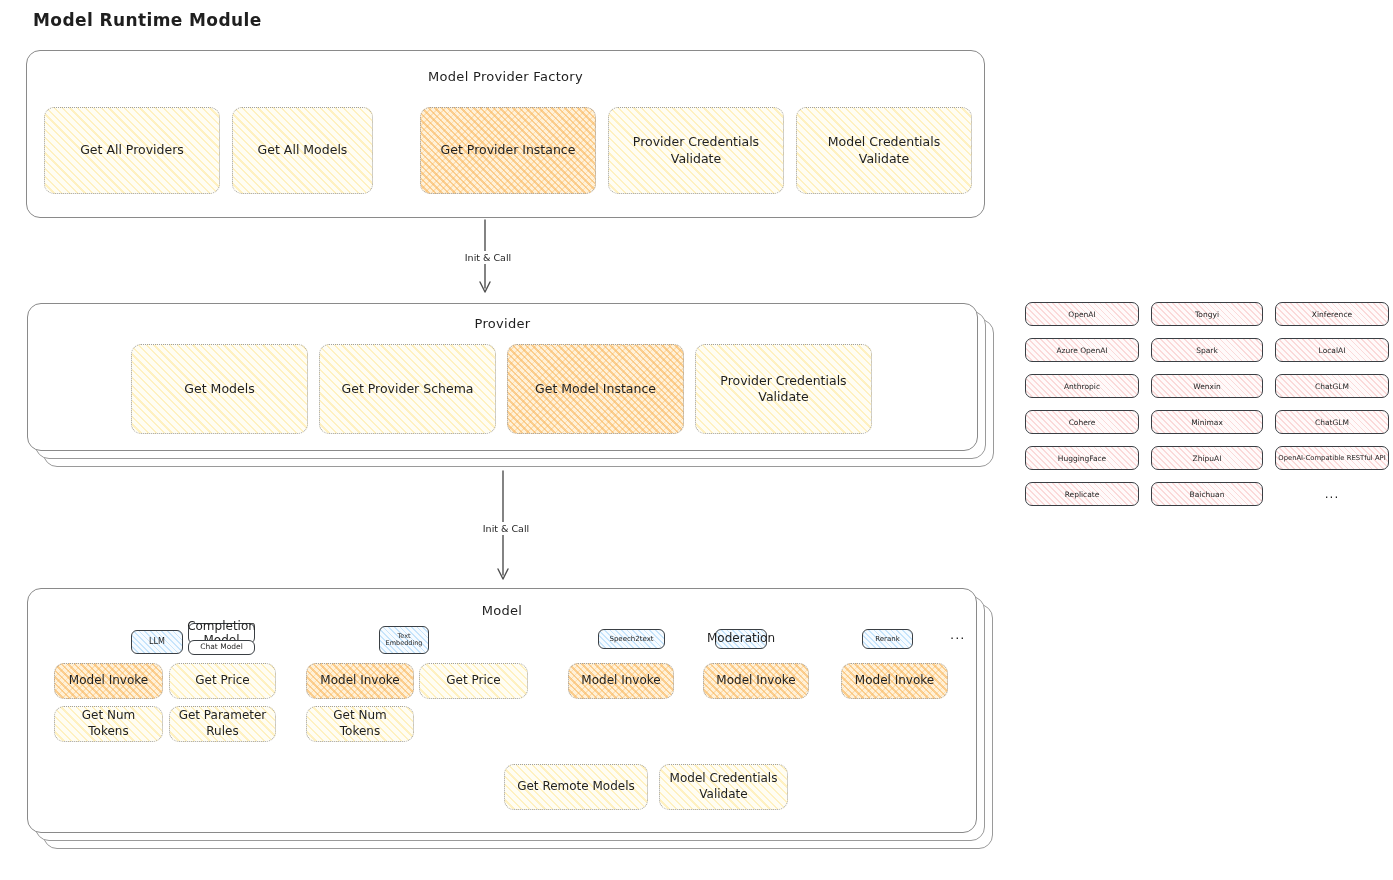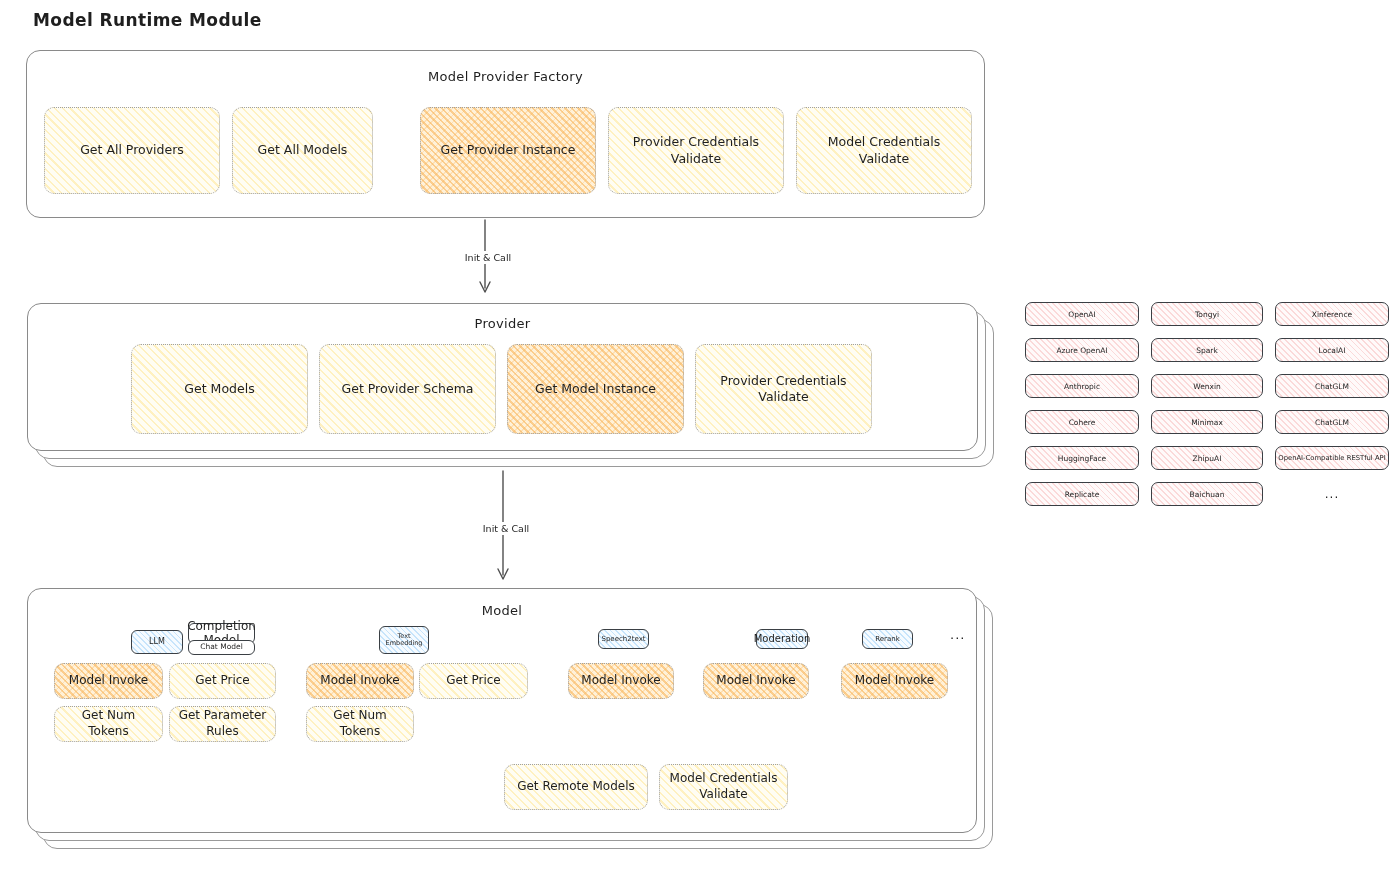--- a/index.html
+++ b/index.html
@@ -108,22 +108,22 @@
 
   <div class="stack-layer" style="left:43px;top:604px;width:950px;height:245px;"></div>
   <div class="stack-layer" style="left:35px;top:596px;width:950px;height:245px;"></div>
   <div class="container" style="left:27px;top:588px;width:950px;height:245px;">
     <div class="container-title" style="top:14px;">Model</div>
 
     <div class="tag tag-blue" style="left:103px;top:41px;width:52px;height:24px;font-size:8px;">LLM</div>
     <div class="tag tag-white" style="left:160px;top:34px;width:67px;height:21px;font-size:12px;">Completion Model</div>
     <div class="tag tag-white" style="left:160px;top:51px;width:67px;height:15px;font-size:7.5px;">Chat Model</div>
     <div class="tag tag-blue" style="left:351px;top:37px;width:50px;height:28px;font-size:6.5px;padding:1px 12px;">Text Embedding</div>
-    <div class="tag tag-blue" style="left:570px;top:40px;width:51px;height:20px;font-size:7px;">Speech2text</div>
-    <div class="tag tag-blue" style="left:728px;top:40px;width:52px;height:20px;font-size:10px;">Moderation</div>
+    <div class="tag tag-blue" style="left:570px;top:40px;width:67px;height:20px;font-size:7px;">Speech2text</div>
+    <div class="tag tag-blue" style="left:687px;top:40px;width:52px;height:20px;font-size:12px;">Moderation</div>
     <div class="tag tag-blue" style="left:834px;top:40px;width:51px;height:20px;font-size:7px;">Rerank</div>
     <div class="dots" style="left:922px;top:38px;">...</div>
 
     <div class="node orange small" style="left:26px;top:74px;width:109px;height:36px;">Model Invoke</div>
     <div class="node yellow small" style="left:141px;top:74px;width:107px;height:36px;">Get Price</div>
     <div class="node orange small" style="left:278px;top:74px;width:108px;height:36px;">Model Invoke</div>
     <div class="node yellow small" style="left:391px;top:74px;width:109px;height:36px;">Get Price</div>
     <div class="node orange small" style="left:540px;top:74px;width:106px;height:36px;">Model Invoke</div>
     <div class="node orange small" style="left:675px;top:74px;width:106px;height:36px;">Model Invoke</div>
     <div class="node orange small" style="left:813px;top:74px;width:107px;height:36px;">Model Invoke</div>

